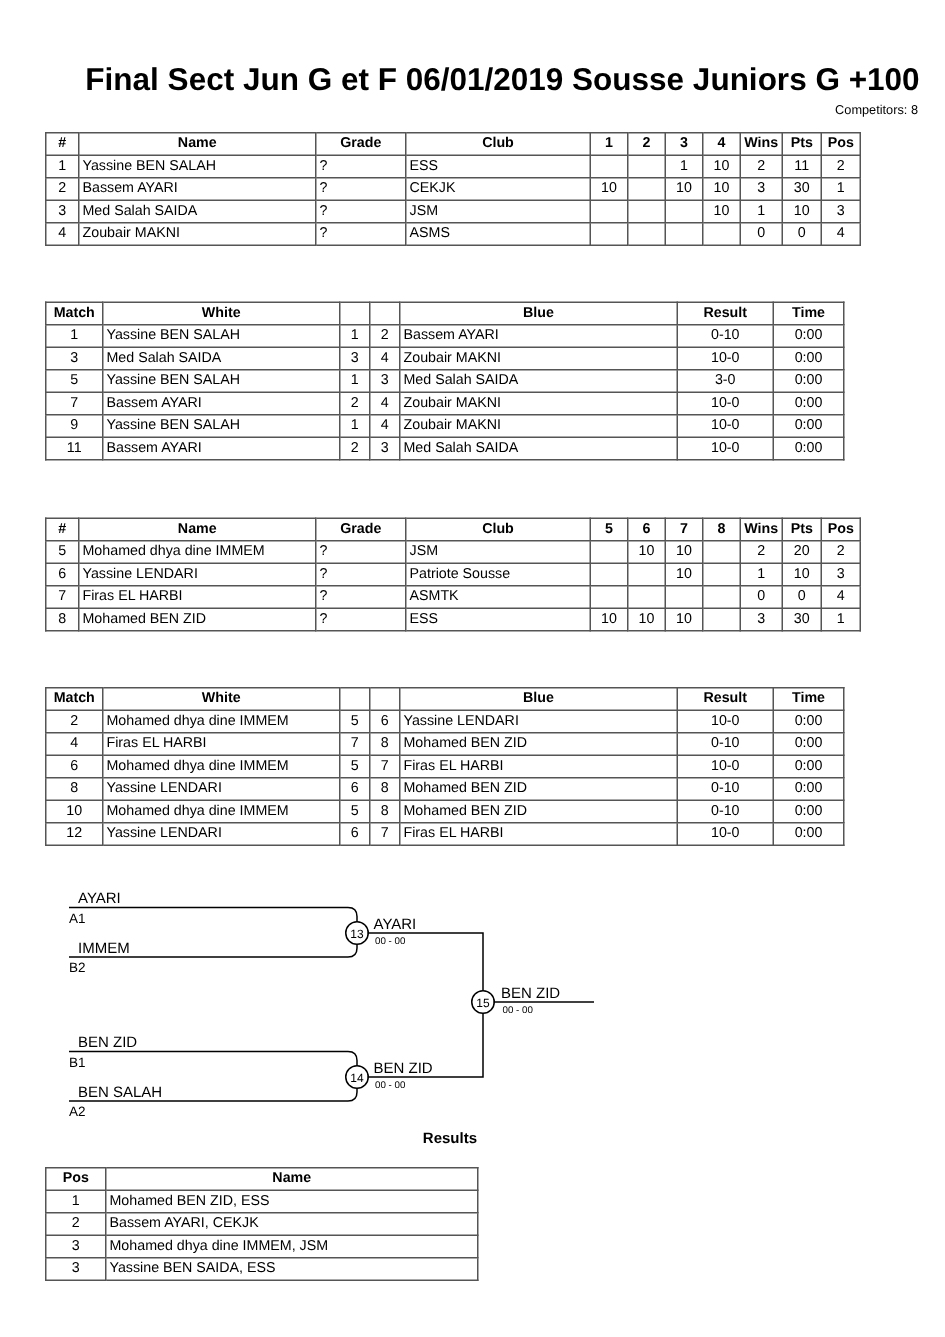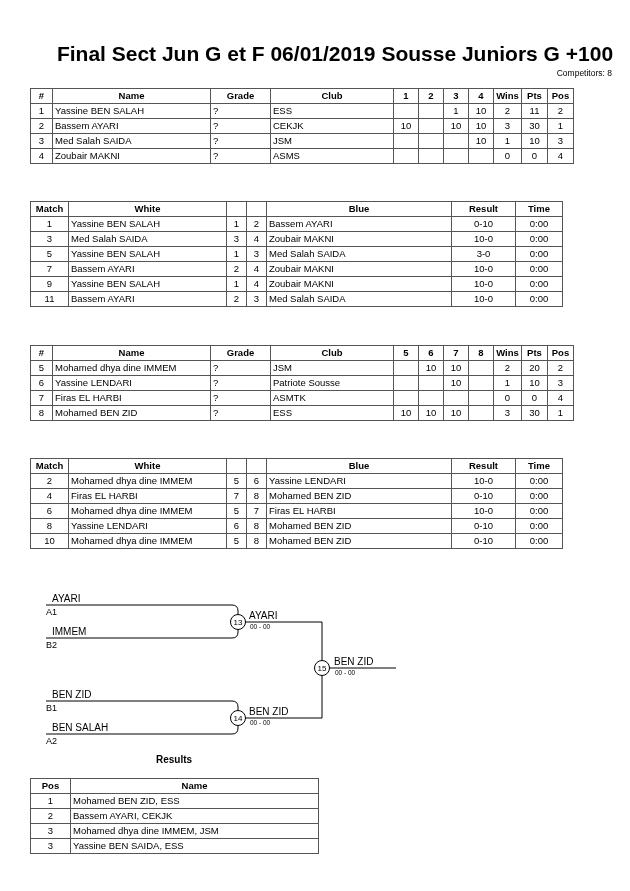--- a/index.html
+++ b/index.html
@@ -427,20 +427,29 @@
       </tr>
       <tr>
         <td class="c-ctr">10</td>
         <td class="c-name">Mohamed dhya dine IMMEM</td>
         <td class="c-ctr">5</td>
         <td class="c-ctr">8</td>
         <td class="c-name">Mohamed BEN ZID</td>
         <td class="c-ctr">0-10</td>
         <td class="c-ctr">0:00</td>
       </tr>
+      <tr>
+        <td class="c-ctr">12</td>
+        <td class="c-name">Yassine LENDARI</td>
+        <td class="c-ctr">6</td>
+        <td class="c-ctr">7</td>
+        <td class="c-name">Firas EL HARBI</td>
+        <td class="c-ctr">10-0</td>
+        <td class="c-ctr">0:00</td>
+      </tr>
     </tbody>
 </table>
 
 <div class="bracket">
   <svg width="630" height="180" viewBox="0 0 630 180" xmlns="http://www.w3.org/2000/svg">
 
     <path class="bk-line" d="M 30 27 L 216 27 Q 222 27 222 33 L 222 54 Q 222 60 216 60 L 30 60"></path>
 
     <path class="bk-line" d="M 30 123 L 216 123 Q 222 123 222 129 L 222 150 Q 222 156 216 156 L 30 156"></path>
 
@@ -472,21 +481,21 @@
     <text class="bk-mnum" x="222" y="143">14</text>
     <text class="bk-name" x="233" y="137">BEN ZID</text>
     <text class="bk-score" x="234" y="147">00 - 00</text>
 
     <text class="bk-mnum" x="306" y="93">15</text>
     <text class="bk-name" x="318" y="87">BEN ZID</text>
     <text class="bk-score" x="319" y="97">00 - 00</text>
   </svg>
 </div>
 
-<div class="section-caption" style="top:721px; left:30px; width:288px;">Results</div>
+<div class="section-caption" style="top:721px; left:30px; width:288px;text-align:right;">Results</div>
 
 <table class="grid" id="tbl-results" style="top:778px; left:30px; width:288px;">
   <colgroup>
     <col style="width:40px">
       <col style="width:248px">
   </colgroup>
   <thead>
     <tr>
       <th class="c-ctr">Pos</th>
       <th class="c-ctr">Name</th>

